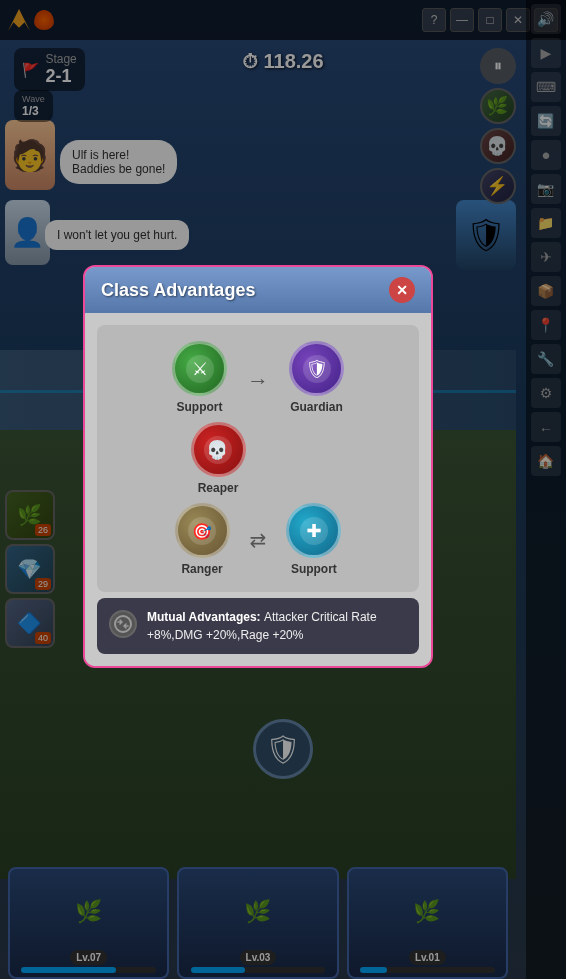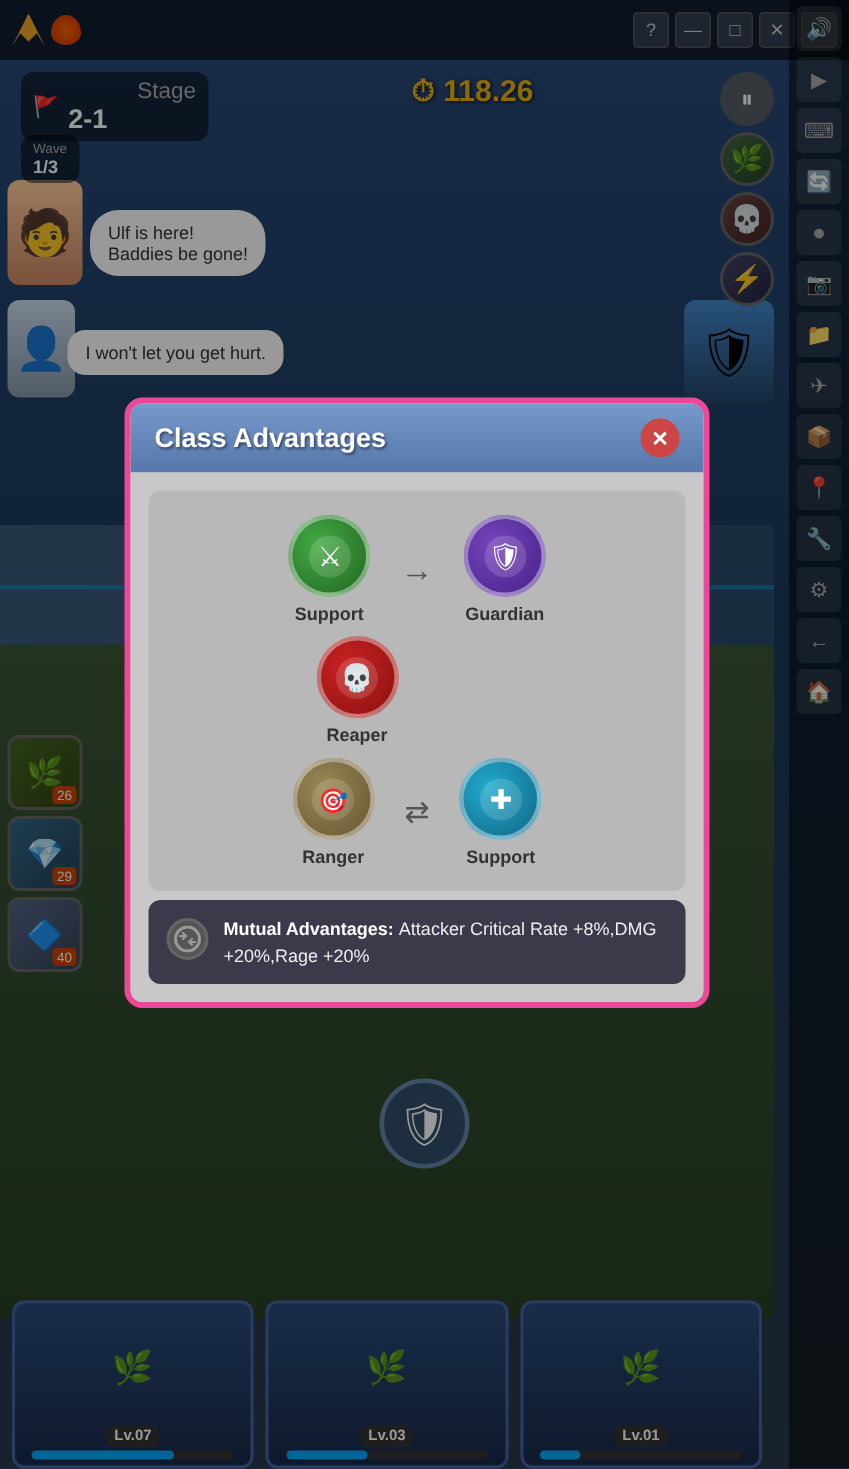--- a/index.html
+++ b/index.html
@@ -106,26 +106,25 @@
       color: #f5a623;
       font-size: 14px;
     }
 
     
     .timer {
       position: absolute;
       top: 50px;
       left: 50%;
       transform: translateX(-50%);
-      color: #eab308;
+      color: #ffffff;
       font-size: 20px;
       font-weight: bold;
       z-index: 5;
       text-shadow: 1px 1px 3px rgba(0,0,0,0.8);
-      margin-left: 32px;
     }
 
     
     .pause-btn {
       position: absolute;
       top: 48px;
       right: 50px;
       width: 36px; height: 36px;
       background: rgba(100,100,100,0.8);
       border-radius: 50%;
@@ -321,24 +320,24 @@
       inset: 0;
       background: rgba(0,0,0,0.4);
       z-index: 20;
     }
 
     
     .modal {
       position: absolute;
       top: 265px;
       left: 83px;
-      width: 390px;
+      width: 350px;
       background: #d0d0d0;
       border-radius: 12px;
-      border: 4px solid #ec4899;
+      border: 2px solid #ec4899;
       z-index: 30;
       overflow: hidden;
     }
     .modal-header {
       background: linear-gradient(180deg, #7799cc, #5577aa);
       padding: 10px 16px;
       display: flex;
       align-items: center;
       justify-content: space-between;
     }
@@ -525,21 +524,21 @@
   <div class="tool-btn">📍</div>
   <div class="tool-btn">🔧</div>
   <div class="tool-btn">⚙</div>
   <div class="tool-btn">←</div>
   <div class="tool-btn">🏠</div>
 </div>
 
 <div class="stage-info">
   <span class="flag-icon">🚩</span>
   <div>
-    <div style="color:#aaa;font-size:15px;margin-left:46px;">Stage</div>
+    <div style="color:#aaa;font-size:12px;">Stage</div>
     <div style="color:white;font-size:18px;font-weight:bold;">2-1</div>
   </div>
 </div>
 
 <div class="timer">
   <span>⏱</span>
   <span>118.26</span>
 </div>
 
 <div class="pause-btn">⏸</div>

